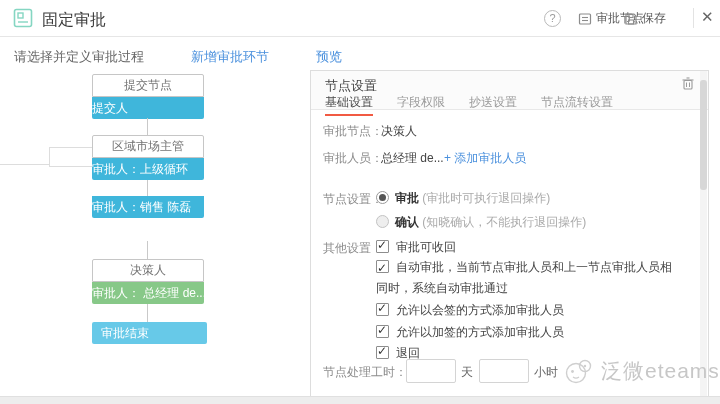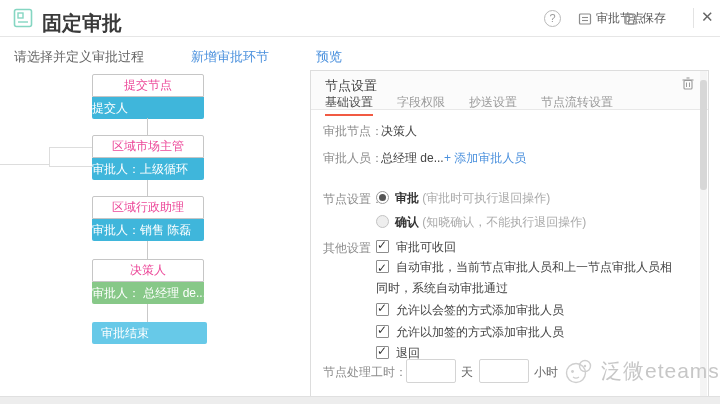--- a/index.html
+++ b/index.html
@@ -3,21 +3,21 @@
 <meta charset="utf-8">
 <style>
   html,body{margin:0;padding:0;background:#fff;}
   .screen{position:relative;width:720px;height:404px;background:#fff;overflow:hidden;
     font-family:"Liberation Sans","DejaVu Sans",sans-serif;font-size:12px;color:#333;}
 
   
   .titlebar{position:absolute;left:0;top:0;width:720px;height:36px;background:#fff;
     border-bottom:1px solid #e6e6e6;}
   .app-icon{position:absolute;left:13px;top:8px;width:20px;height:20px;}
-  .page-title{position:absolute;left:42px;top:10px;font-size:20px;font-weight:bold;color:#3a3a3a;}
+  .page-title{position:absolute;left:42px;top:10px;font-size:16px;font-weight:normal;color:#3a3a3a;}
   .help{position:absolute;left:544px;top:10px;width:15px;height:15px;border:1px solid #b9b9b9;
     border-radius:50%;color:#9a9a9a;font-size:11px;line-height:15px;text-align:center;cursor:pointer;}
   .tb-btn{position:absolute;top:10px;display:flex;align-items:center;gap:4px;color:#5a5a5a;
     font-size:12px;cursor:pointer;}
   .tb-btn svg{display:block;}
   .btn-log{left:578px;}
   .btn-save{left:624px;}
   .tb-divider{position:absolute;left:693px;top:8px;width:1px;height:20px;background:#e3e3e3;}
   .close{position:absolute;left:701px;top:8px;font-size:15px;color:#666;cursor:pointer;}
 
@@ -25,21 +25,21 @@
   .subheader{position:absolute;left:14px;top:48px;display:flex;gap:12px;font-size:13px;justify-content:space-between;}
   .prompt{color:#666;}
   .blue-link{color:#4a90dd;cursor:pointer;margin-left:35px;}
 
   
   .branch-line{position:absolute;left:0;top:164px;width:50px;height:1px;background:#ddd;}
   .branch-rect{position:absolute;left:49px;top:147px;width:45px;height:18px;border:1px solid #ddd;background:#fff;}
   .connector{position:absolute;left:147px;width:1px;background:#c9c9c9;}
   .node{position:absolute;left:92px;width:112px;cursor:pointer;}
   .node-head{height:21px;line-height:21px;text-align:center;border:1px solid #c6c6c6;
-    border-radius:2px 2px 0 0;background:#fff;color:#ec4899;}
+    border-radius:2px 2px 0 0;background:#fff;color:#737373;}
   .node-body{height:22px;line-height:22px;color:#fff;border-radius:0 0 2px 2px;
     white-space:nowrap;overflow:hidden;}
   .body-blue{background:#3fb6db;}
   .body-green{background:#87c888;}
   .endnode{position:absolute;left:92px;top:322px;width:106px;height:22px;line-height:22px;
     padding-left:9px;background:#67c9e8;color:#fff;border-radius:2px;cursor:pointer;}
 
   
   .panel{position:absolute;left:310px;top:70px;width:399px;height:334px;background:#fff;
     border:1px solid #ddd;box-sizing:border-box;}
@@ -131,21 +131,20 @@
   </div>
   <div class="connector" style="top:118px;height:17px;"></div>
 
   <div class="node" style="top:135px;">
     <div class="node-head">区域市场主管</div>
     <div class="node-body body-blue">审批人：上级循环</div>
   </div>
   <div class="connector" style="top:180px;height:16px;"></div>
 
   <div class="node" style="top:196px;">
-    <div class="node-head">区域行政助理</div>
     <div class="node-body body-blue">审批人：销售 陈磊</div>
   </div>
   <div class="connector" style="top:241px;height:18px;"></div>
 
   <div class="node" style="top:259px;">
     <div class="node-head">决策人</div>
     <div class="node-body body-green">审批人： 总经理 de...</div>
   </div>
   <div class="connector" style="top:304px;height:18px;"></div>
 

